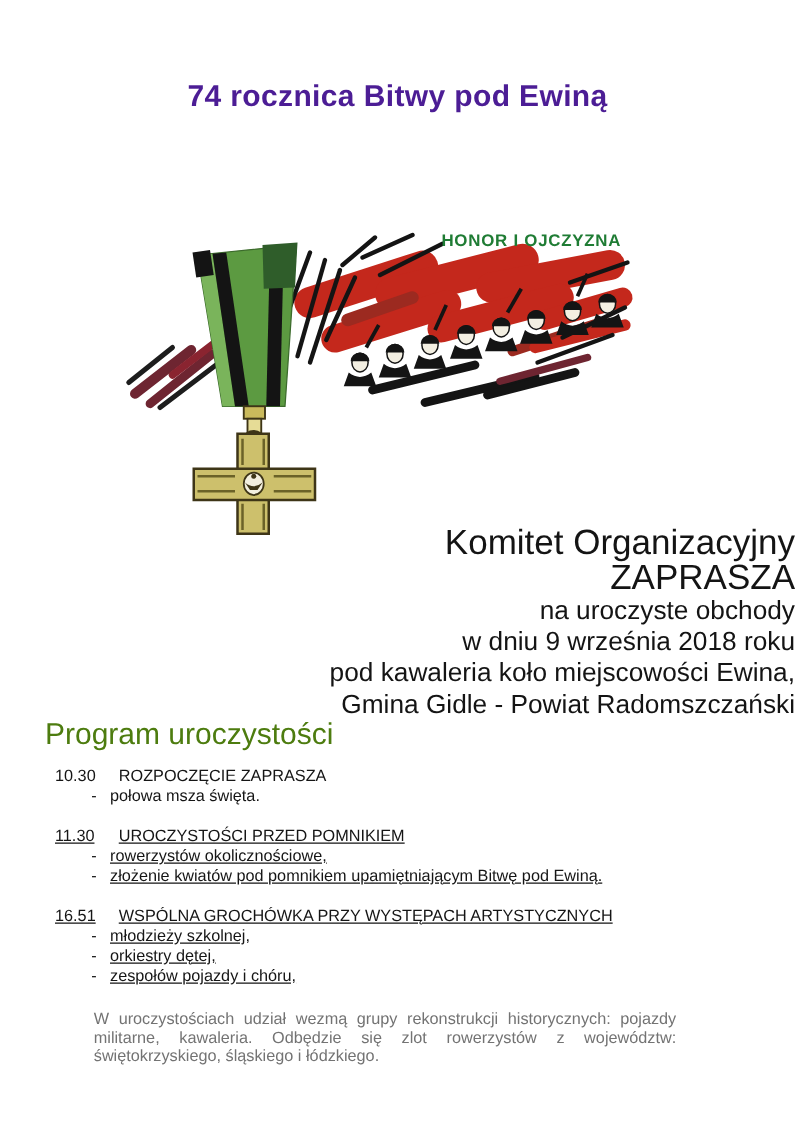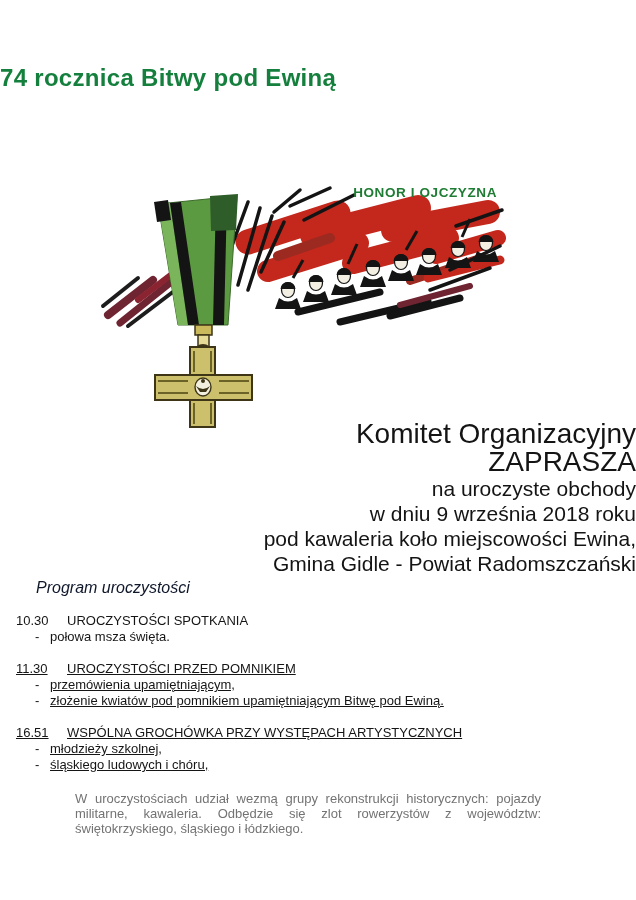--- a/index.html
+++ b/index.html
@@ -4,44 +4,43 @@
 <style>
   html,body{margin:0;padding:0;}
   body{
     width:636px;height:900px;background:#ffffff;overflow:hidden;
     font-family:"Liberation Sans",sans-serif;color:#1b1b1b;
     -webkit-font-smoothing:antialiased;
   }
   .page{position:relative;width:636px;height:900px;background:#fff;}
 
   .title{
-    margin:64px 0 0 0;text-align:left;
-    font-size:24px;font-weight:bold;line-height:28px;color:#15803d;
+    margin:64px 0 0 0;text-align:center;
+    font-size:24px;font-weight:bold;line-height:28px;color:#4c1d95;
     letter-spacing:.3px;
   }
 
   .emblem{width:410px;height:280px;margin:58px 0 0 98px;position:relative;}
   .emblem svg{display:block;}
 
   .invite{margin-top:-10px;text-align:right;color:#141414;}
   .invite .big{font-size:28px;line-height:28px;}
   .invite .small{font-size:21px;line-height:25px;}
 
   .program-heading{
-    margin:0 0 0 36px;font-size:16px;font-weight:normal;line-height:24px;
-    color:#0f172a;
-    font-style:italic;
+    margin:0 0 0 36px;font-size:24px;font-weight:normal;line-height:24px;
+    color:#4d7c0f;
   }
 
   .program{margin-top:13px;font-size:13px;line-height:16px;color:#151515;}
   .prog-item + .prog-item{margin-top:16px;text-decoration:underline;}
   .prog-head{display:flex;}
-  .prog-time{margin-left:16px;width:51px;flex:none;}
+  .prog-time{margin-left:44px;width:51px;flex:none;}
   .prog-title{flex:none;}
-  .prog-detail{padding-left:35px;}
+  .prog-detail{padding-left:73px;}
   .prog-detail .dash{display:inline-block;width:15px;}
 
   .closing{
     margin:18px 0 0 75px;width:466px;
     font-size:13px;line-height:15px;text-align:justify;color:#737373;
   }
 </style>
 </head>
 <body>
 
@@ -185,50 +184,53 @@
     <div class="small">Gmina Gidle - Powiat Radomszczański</div>
   </div>
 
   <h2 class="program-heading">Program uroczystości</h2>
 
   <div class="program">
 
     <div class="prog-item">
       <div class="prog-head">
         <span class="prog-time">10.30</span>
-        <span class="prog-title">UROCZYSTOŚCI SPOTKANIA</span>
+        <span class="prog-title">ROZPOCZĘCIE ZAPRASZA</span>
       </div>
       <div class="prog-detail">
         <span class="dash">-</span><span>połowa msza święta.</span>
       </div>
     </div>
 
     <div class="prog-item">
       <div class="prog-head">
         <span class="prog-time">11.30</span>
         <span class="prog-title">UROCZYSTOŚCI PRZED POMNIKIEM</span>
       </div>
       <div class="prog-detail">
-        <span class="dash">-</span><span>przemówienia upamiętniającym,</span>
+        <span class="dash">-</span><span>rowerzystów okolicznościowe,</span>
       </div>
       <div class="prog-detail">
         <span class="dash">-</span><span>złożenie kwiatów pod pomnikiem upamiętniającym Bitwę pod Ewiną.</span>
       </div>
     </div>
 
     <div class="prog-item">
       <div class="prog-head">
         <span class="prog-time">16.51</span>
         <span class="prog-title">WSPÓLNA GROCHÓWKA PRZY WYSTĘPACH ARTYSTYCZNYCH</span>
       </div>
       <div class="prog-detail">
         <span class="dash">-</span><span>młodzieży szkolnej,</span>
       </div>
       <div class="prog-detail">
-        <span class="dash">-</span><span>śląskiego ludowych i chóru,</span>
+        <span class="dash">-</span><span>orkiestry dętej,</span>
+      </div>
+      <div class="prog-detail">
+        <span class="dash">-</span><span>zespołów pojazdy i chóru,</span>
       </div>
     </div>
 
   </div>
 
   <p class="closing">W uroczystościach udział wezmą grupy rekonstrukcji historycznych: pojazdy militarne, kawaleria. Odbędzie się zlot rowerzystów z województw: świętokrzyskiego, śląskiego i łódzkiego.</p>
 
 </div>
 
 </body></html>

